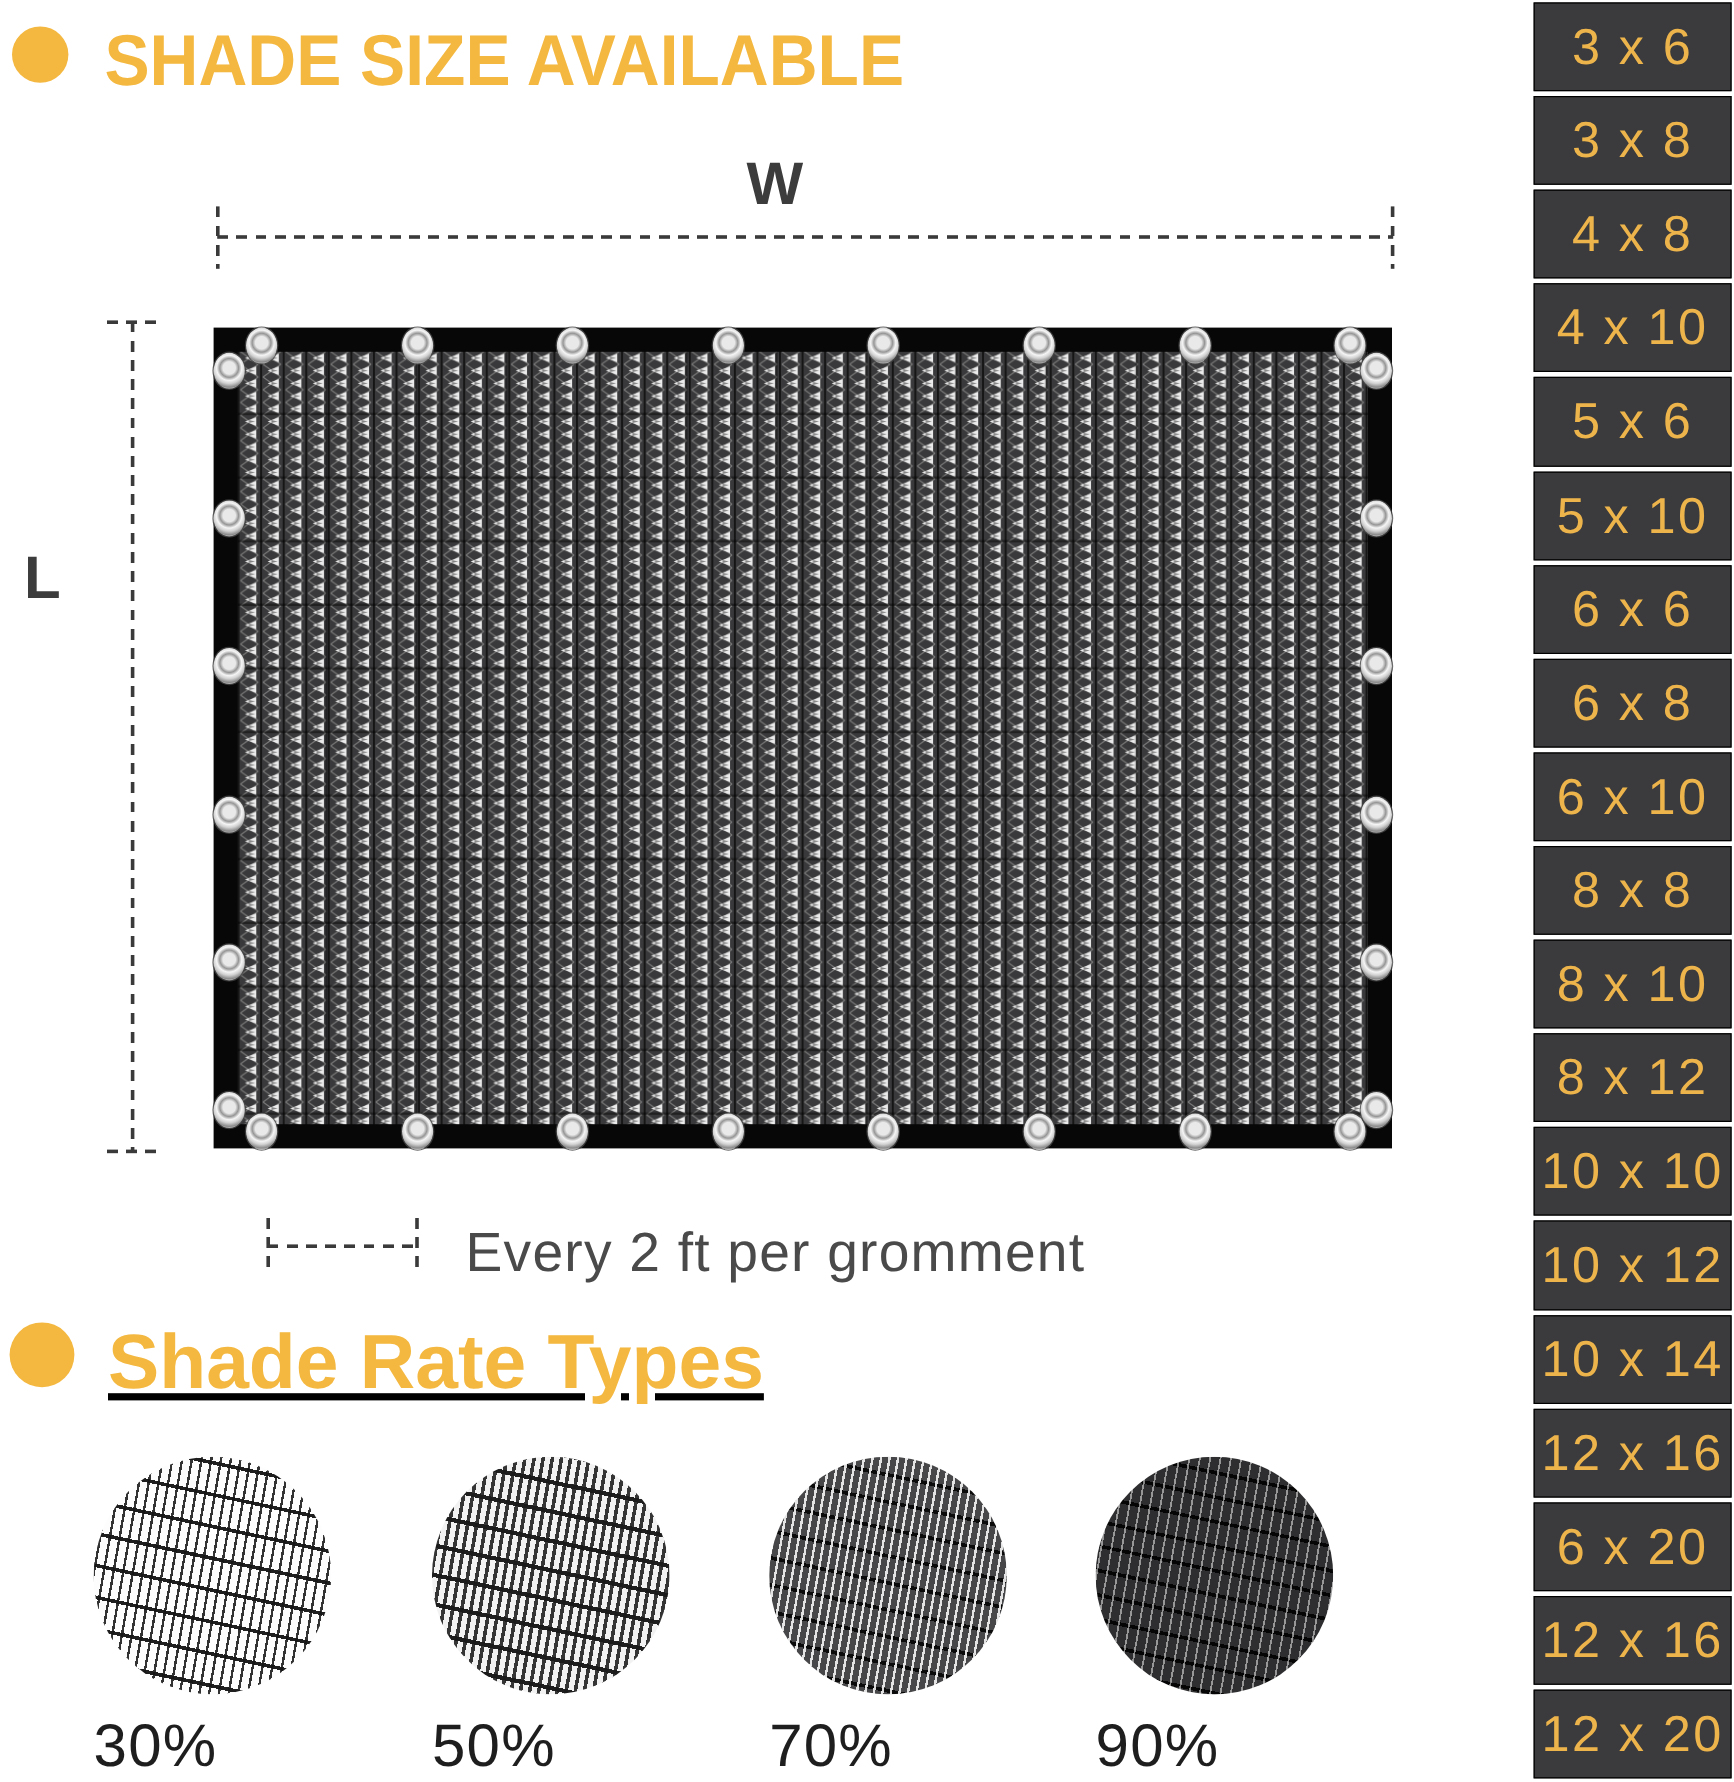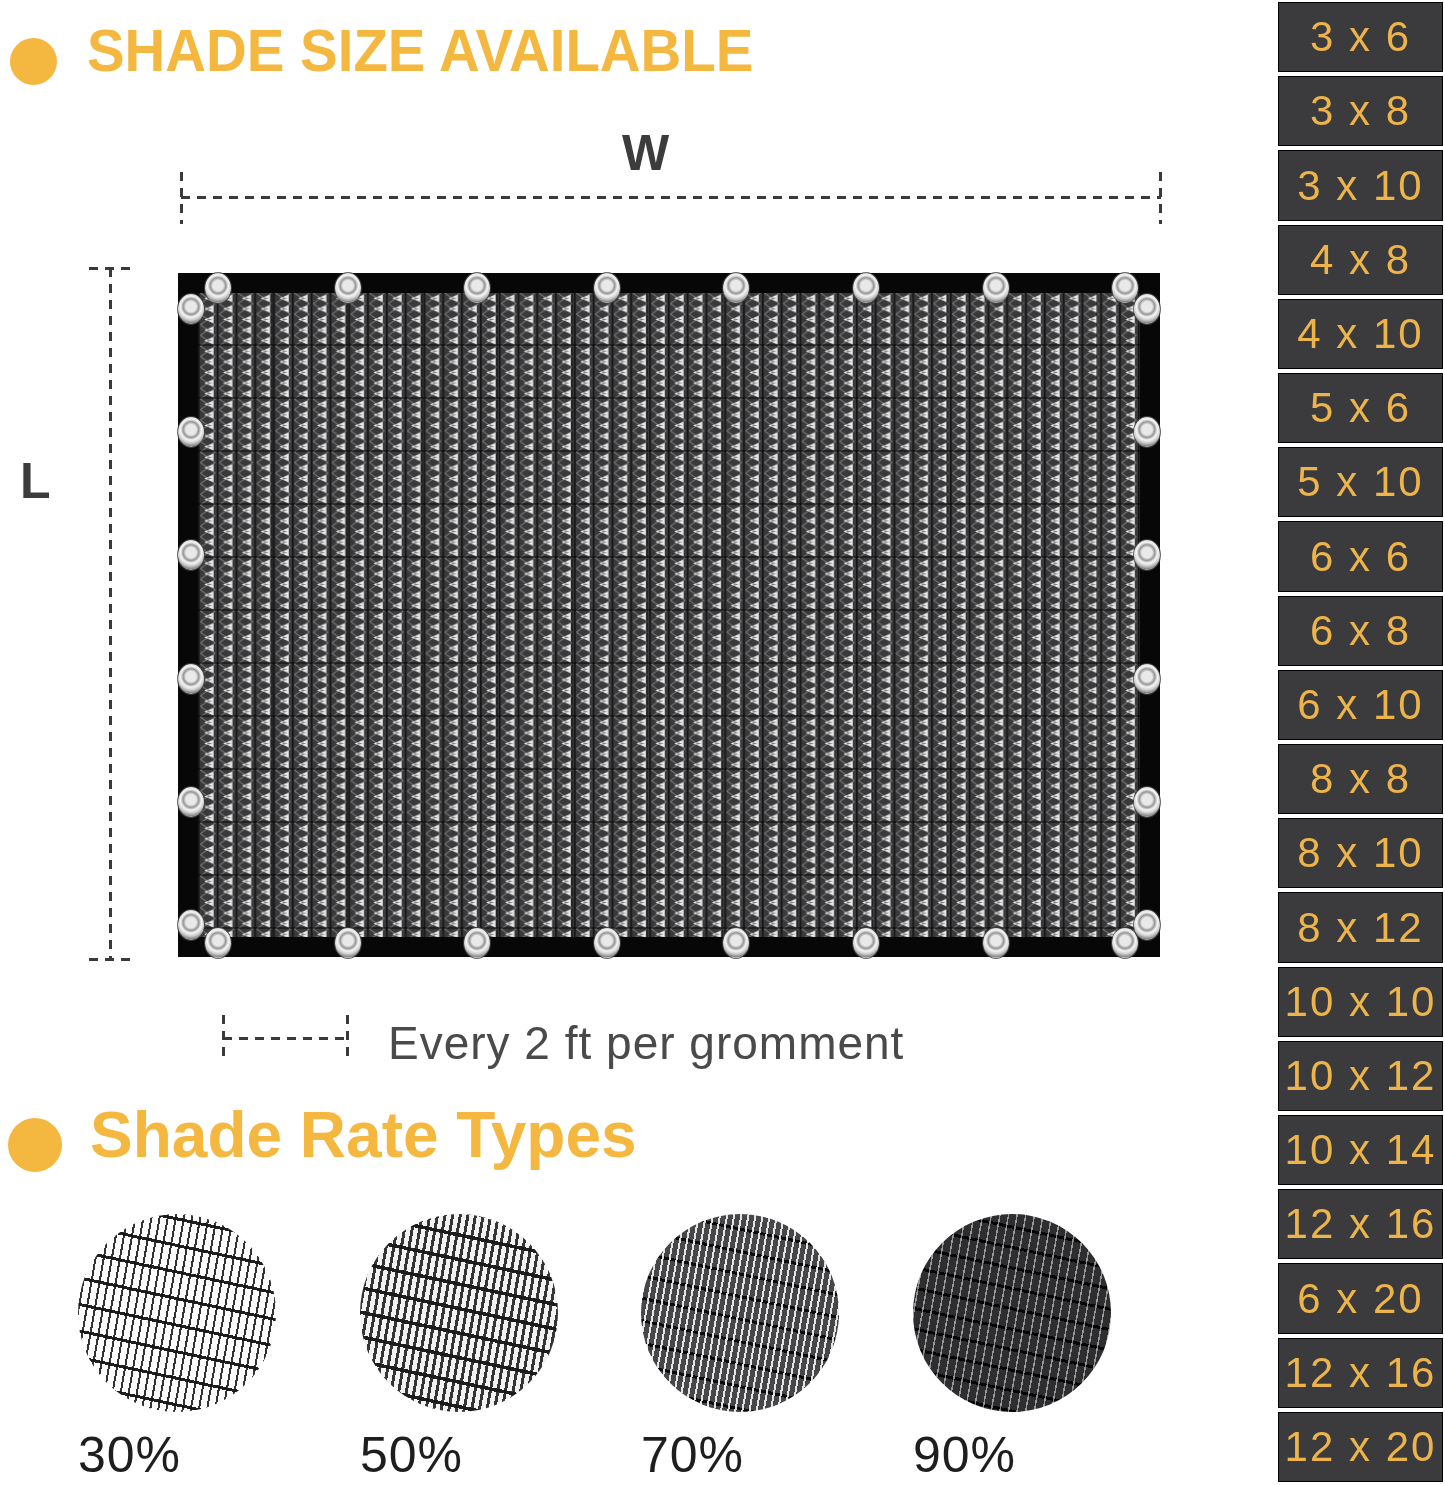--- a/index.html
+++ b/index.html
@@ -1,29 +1,29 @@
 <!DOCTYPE html>
 <html><head>
 <meta charset="utf-8">
 <style>
   html,body{margin:0;padding:0;background:#fff;}
   .canvas{
     position:relative;width:1445px;height:1485px;background:#ffffff;overflow:hidden;
     font-family:"Liberation Sans", sans-serif;
   }
   
-  .heading{position:absolute;display:flex;align-items:flex-end;}
+  .heading{position:absolute;display:flex;align-items:flex-start;}
   .bullet{display:block;border-radius:50%;background:#F4B840;}
   .heading-1{left:10px;top:16px;gap:30px;}
   .heading-1 .bullet{width:47px;height:47px;margin-top:6px;}
   .heading-1 h1{
     margin:0;font-size:60px;font-weight:bold;color:#F4B840;letter-spacing:0px;
     transform:scaleX(0.94);transform-origin:left center;white-space:nowrap;
   }
-  .heading-2{left:8px;top:1098px;gap:28px;}
+  .heading-2{left:8px;top:1098px;gap:28px;text-decoration:underline;}
   .heading-2 .bullet{width:54px;height:54px;margin-top:4px;}
   .heading-2 h2{
     margin:0;font-size:64px;font-weight:bold;color:#F4B840;white-space:nowrap;
   }
   
   .dash-h{position:absolute;height:3px;background:repeating-linear-gradient(90deg,#3a3a3a 0 9px,transparent 9px 16px);}
   .dash-v{position:absolute;width:3px;background:repeating-linear-gradient(180deg,#3a3a3a 0 9px,transparent 9px 16px);}
   .w-line{left:181px;top:196px;width:980px;}
   .w-tick-left{left:180px;top:172px;height:52px;}
   .w-tick-right{left:1159px;top:172px;height:52px;}
@@ -184,23 +184,20 @@
     </div>
 
   <aside class="size-column" id="sizeColumn">
       <div class="size-box">
         <span>3 x 6</span>
       </div>
       <div class="size-box">
         <span>3 x 8</span>
       </div>
       <div class="size-box">
-        <span>3 x 10</span>
-      </div>
-      <div class="size-box">
         <span>4 x 8</span>
       </div>
       <div class="size-box">
         <span>4 x 10</span>
       </div>
       <div class="size-box">
         <span>5 x 6</span>
       </div>
       <div class="size-box">
         <span>5 x 10</span>

